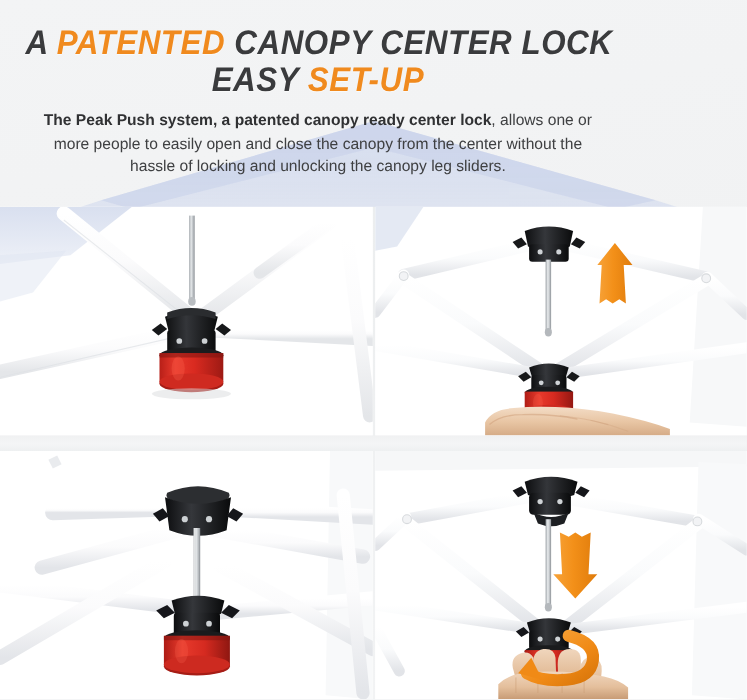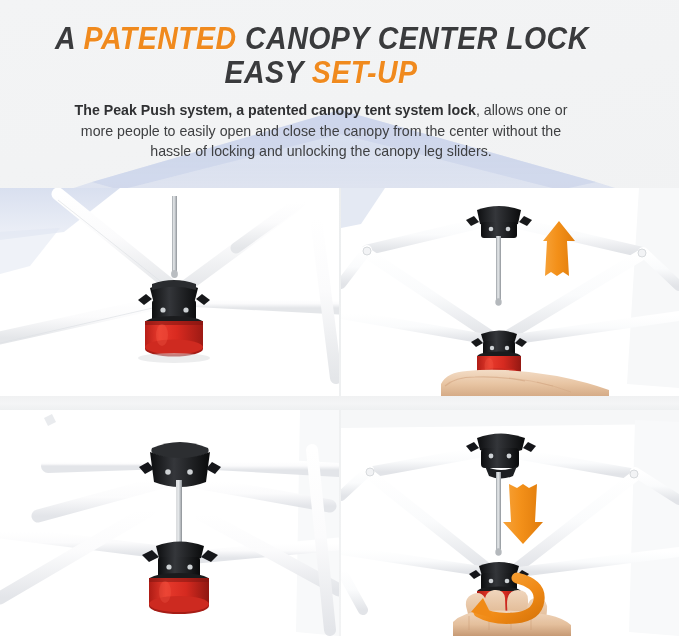--- a/index.html
+++ b/index.html
@@ -21,21 +21,20 @@
     overflow: hidden;
   }
 
   
   .header {
     position: absolute;
     left: 0; top: 0;
     width: 578px;
     height: 190px;
     z-index: 5;
-    margin-left: 32px;
   }
   .title {
     text-align: center;
     font-weight: bold;
     font-style: italic;
     font-size: 31px;
     line-height: 34px;
     letter-spacing: 0.5px;
     color: #3a3b3d;
     font-stretch: condensed;
@@ -130,21 +129,21 @@
     <path d="M340 2 L596 74 L560 82 L340 26 L120 82 L92 74 Z" fill="#bfcbe8" opacity="0.55"></path>
   </svg>
 
   <div class="header">
     <h1 class="title">
       <span class="line"><span>A </span><span class="hl">PATENTED</span><span> CANOPY CENTER LOCK</span></span>
       <span class="line"><span>EASY </span><span class="hl">SET-UP</span></span>
     </h1>
 
     <p class="body-copy">
-      <span class="lead">The Peak Push system, a patented canopy tent system lock</span><span>, allows one or more people to easily open and close the canopy from the center without the hassle of locking and unlocking the canopy leg sliders.</span>
+      <span class="lead">The Peak Push system, a patented canopy ready center lock</span><span>, allows one or more people to easily open and close the canopy from the center without the hassle of locking and unlocking the canopy leg sliders.</span>
       <br>
     </p>
   </div>
 
   <div class="grid">
 
     <div class="panel p1">
       <svg viewBox="0 0 339 208" preserveAspectRatio="xMidYMid slice">
         <defs>
           <linearGradient id="tubeG1" x1="0" y1="0" x2="0" y2="1">

